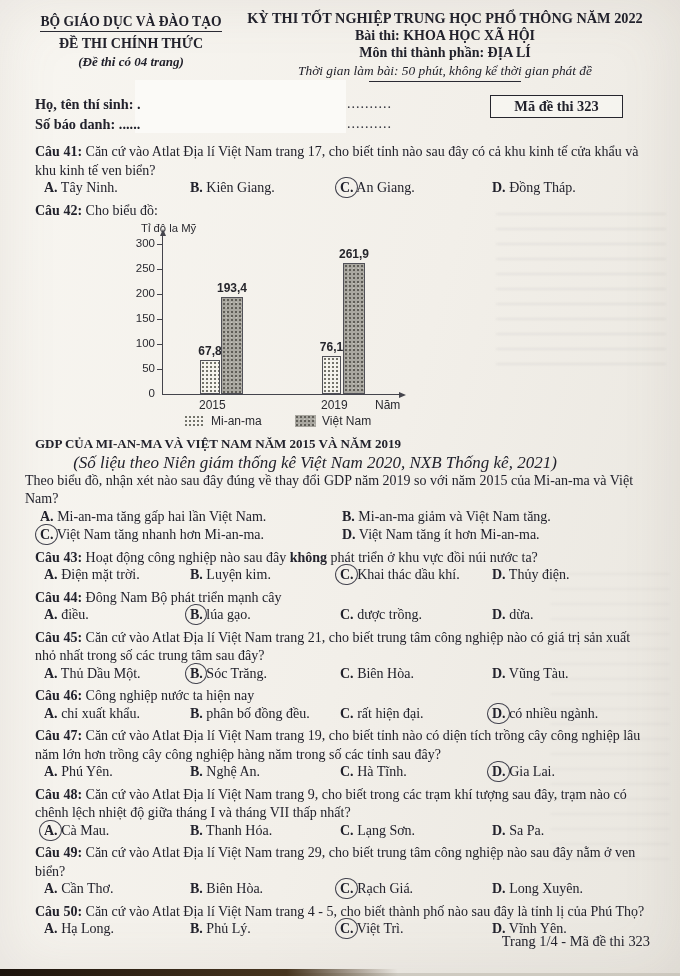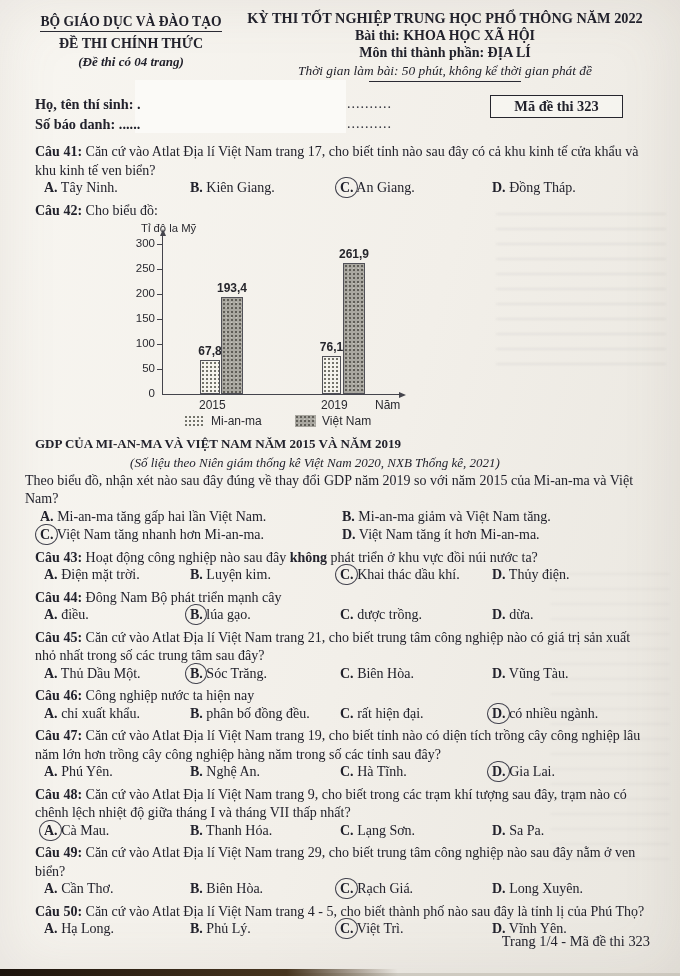--- a/index.html
+++ b/index.html
@@ -58,21 +58,21 @@
   .bar-vn { background-color:#a9a7a0;
             background-image: radial-gradient(circle,#5f5d57 1px, transparent 1.25px),
                               radial-gradient(circle,#c9c7c0 .8px, transparent 1.05px);
             background-size:4px 4px, 5px 5px; background-position:0 0, 2px 2px; }
   .c-vallab { position:absolute; width:44px; text-align:center; font-size:12px; font-weight:bold; color:#26262c; }
   .c-catlab { position:absolute; width:44px; text-align:left; font-size:12px; top:174px; }
   .c-xlab { position:absolute; left:240px; top:174px; width:44px; font-size:12px; }
   .c-leg-sw { position:absolute; top:191px; width:21px; height:12px; }
   .c-leg-lab { position:absolute; top:190px; font-size:12px; }
   .chart-title { width:560px; text-align:left; font-weight:bold; font-size:13px; line-height:18.5px; margin-top:3px; }
-  .chart-source { width:560px; text-align:center; font-style:italic; font-size:13px; line-height:18px; }
+  .chart-source { width:560px; text-align:center; font-style:italic; font-size:17px; line-height:18px; }
   
   .footer { position:absolute; top:933px; right:30px; font-size:14.4px; }
   .ghost { position:absolute; pointer-events:none;
            background:repeating-linear-gradient(0deg, rgba(110,112,125,.08) 0 2px, transparent 2px 15px);
            filter:blur(1.2px); }
   .edge-light { position:absolute; bottom:0; left:0; width:100%; height:3px; background:#c6c1b7; opacity:.75; }
   .photo-edge { position:absolute; bottom:0; left:0; width:398px; height:7px;
                 background:linear-gradient(90deg,#1d140d,#47351f 72%, rgba(71,53,31,0)); }
 </style>
 </head>

